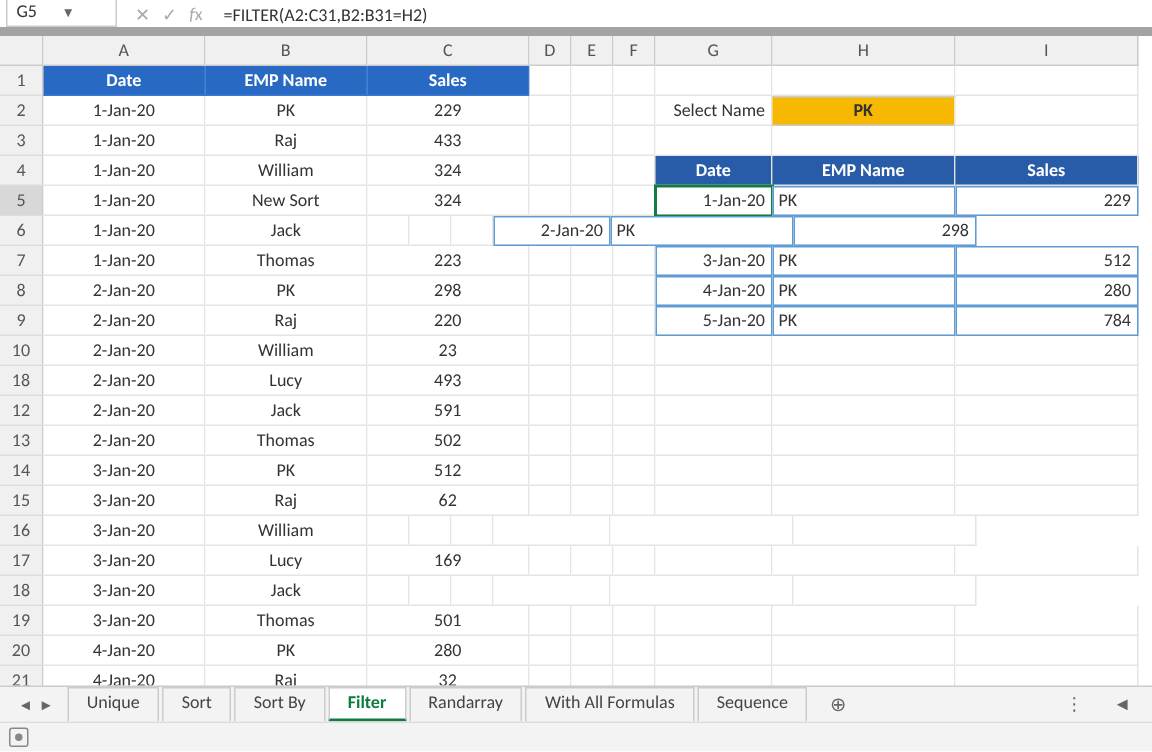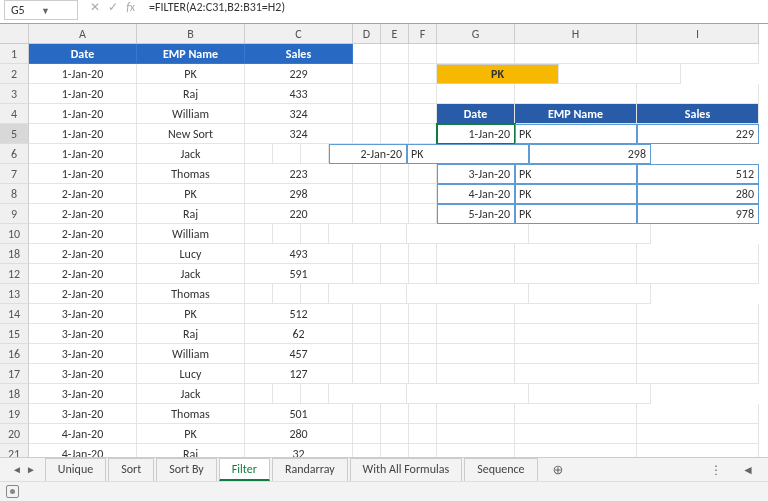--- a/index.html
+++ b/index.html
@@ -1,19 +1,19 @@
 <!DOCTYPE html>
 <html><head>
 <meta charset="utf-8">
 <style>
 *{box-sizing:border-box;margin:0;padding:0;font-family:Calibri,Arial,sans-serif}
 body{background:#fff;font-size:12px;color:#333;width:768px;height:501px;overflow:hidden;position:relative}
 
 
-.fbar{height:24px;border-bottom:1px solid #a3a3a3;display:flex;align-items:flex-start;background:#fff}
+.fbar{height:24px;border-bottom:6px solid #a3a3a3;display:flex;align-items:flex-end;background:#fff}
 .nbox{width:74px;height:20px;border:1px solid #ccc;margin:0 4px;display:flex;align-items:center;padding:0 6px;background:#fff}
 .nbox span{flex:1}
 .nbox .dd{color:#666;font-size:9px}
 .fctl{display:flex;gap:8px;padding:0 8px;color:#aaa}
 .fctl span{cursor:default}
 .ftxt{flex:1;padding:0 6px}
 
 
 .grid{position:relative;height:448px;overflow:hidden}
 .corner{position:absolute;left:0;top:0;width:29px;height:20px;background:#f0f0f0;border-right:1px solid #ccc;border-bottom:1px solid #ccc}
@@ -35,21 +35,21 @@
 
 .wA{width:108px}.wB{width:108px}.wC{width:108px}
 .wD{width:28px}.wE{width:28px}.wF{width:28px}
 .wG{width:78px}.wH{width:122px}.wI{width:122px}
 
 
 .tabs{position:absolute;left:0;bottom:20px;right:0;height:24px;background:#f3f3f3;border-top:1px solid #ccc;display:flex;align-items:center;padding:0 4px}
 .tabs .nav{display:flex;gap:4px;padding:0 8px;color:#666}
 .tabs .nav span{font-size:10px}
 .tab{padding:3px 12px;border:1px solid #ccc;border-bottom:none;background:#fff;margin:12px 1px;color:#444;border-radius:0;font-size:12px}
-.tab.active{background:#fff;color:#107c41;font-weight:normal;border-bottom:2px solid #107c41}
+.tab.active{background:#fff;color:#107c41;font-weight:bold;border-bottom:2px solid #107c41}
 .tab.inactive{background:#f3f3f3}
 .tabs .plus{margin-left:8px;color:#666;font-size:13px;padding:0 6px}
 .dots{margin-left:auto;padding:0 10px;color:#666}
 
 
 .status{position:absolute;left:0;bottom:0;right:0;height:20px;background:#f3f3f3;border-top:1px solid #ddd;display:flex;align-items:center;padding:0 6px;color:#666}
 .status .rec{width:13px;height:13px;border:1px solid #888;border-radius:2px;position:relative}
 .status .rec::after{content:"";position:absolute;left:3px;top:3px;width:5px;height:5px;border-radius:50%;background:#888}
 </style>
 </head>
@@ -116,20 +116,21 @@
         <div class="c wH"></div>
         <div class="c wI"></div>
       </div>
       <div class="row">
         <div class="c wA center">1-Jan-20</div>
         <div class="c wB center">PK</div>
         <div class="c wC center">229</div>
         <div class="c wD"></div>
         <div class="c wE"></div>
         <div class="c wF"></div>
+        <div class="c wG right">Select Name</div>
         <div class="c wH nmcell">PK</div>
         <div class="c wI"></div>
       </div>
       <div class="row">
         <div class="c wA center">1-Jan-20</div>
         <div class="c wB center">Raj</div>
         <div class="c wC center">433</div>
         <div class="c wD"></div>
         <div class="c wE"></div>
         <div class="c wF"></div>
@@ -193,25 +194,26 @@
       </div>
       <div class="row">
         <div class="c wA center">2-Jan-20</div>
         <div class="c wB center">Raj</div>
         <div class="c wC center">220</div>
         <div class="c wD"></div>
         <div class="c wE"></div>
         <div class="c wF"></div>
         <div class="c wG right spill">5-Jan-20</div>
         <div class="c wH spill" style="justify-content: flex-start;">PK</div>
-        <div class="c wI right spill">978</div>
+        <div class="c wI right spill">784</div>
       </div>
       <div class="row">
         <div class="c wA center">2-Jan-20</div>
         <div class="c wB center">William</div>
+        <div class="c wC center">23</div>
         <div class="c wD"></div>
         <div class="c wE"></div>
         <div class="c wF"></div>
         <div class="c wG"></div>
         <div class="c wH"></div>
         <div class="c wI"></div>
       </div>
       <div class="row">
         <div class="c wA center">2-Jan-20</div>
         <div class="c wB center">Lucy</div>
@@ -230,20 +232,21 @@
         <div class="c wD"></div>
         <div class="c wE"></div>
         <div class="c wF"></div>
         <div class="c wG"></div>
         <div class="c wH"></div>
         <div class="c wI"></div>
       </div>
       <div class="row">
         <div class="c wA center">2-Jan-20</div>
         <div class="c wB center">Thomas</div>
+        <div class="c wC center">502</div>
         <div class="c wD"></div>
         <div class="c wE"></div>
         <div class="c wF"></div>
         <div class="c wG"></div>
         <div class="c wH"></div>
         <div class="c wI"></div>
       </div>
       <div class="row">
         <div class="c wA center">3-Jan-20</div>
         <div class="c wB center">PK</div>
@@ -262,32 +265,31 @@
         <div class="c wD"></div>
         <div class="c wE"></div>
         <div class="c wF"></div>
         <div class="c wG"></div>
         <div class="c wH"></div>
         <div class="c wI"></div>
       </div>
       <div class="row">
         <div class="c wA center">3-Jan-20</div>
         <div class="c wB center">William</div>
-        <div class="c wC center">457</div>
         <div class="c wD"></div>
         <div class="c wE"></div>
         <div class="c wF"></div>
         <div class="c wG"></div>
         <div class="c wH"></div>
         <div class="c wI"></div>
       </div>
       <div class="row">
         <div class="c wA center">3-Jan-20</div>
         <div class="c wB center">Lucy</div>
-        <div class="c wC center">127</div>
+        <div class="c wC center">169</div>
         <div class="c wD"></div>
         <div class="c wE"></div>
         <div class="c wF"></div>
         <div class="c wG"></div>
         <div class="c wH"></div>
         <div class="c wI"></div>
       </div>
       <div class="row">
         <div class="c wA center">3-Jan-20</div>
         <div class="c wB center">Jack</div>

